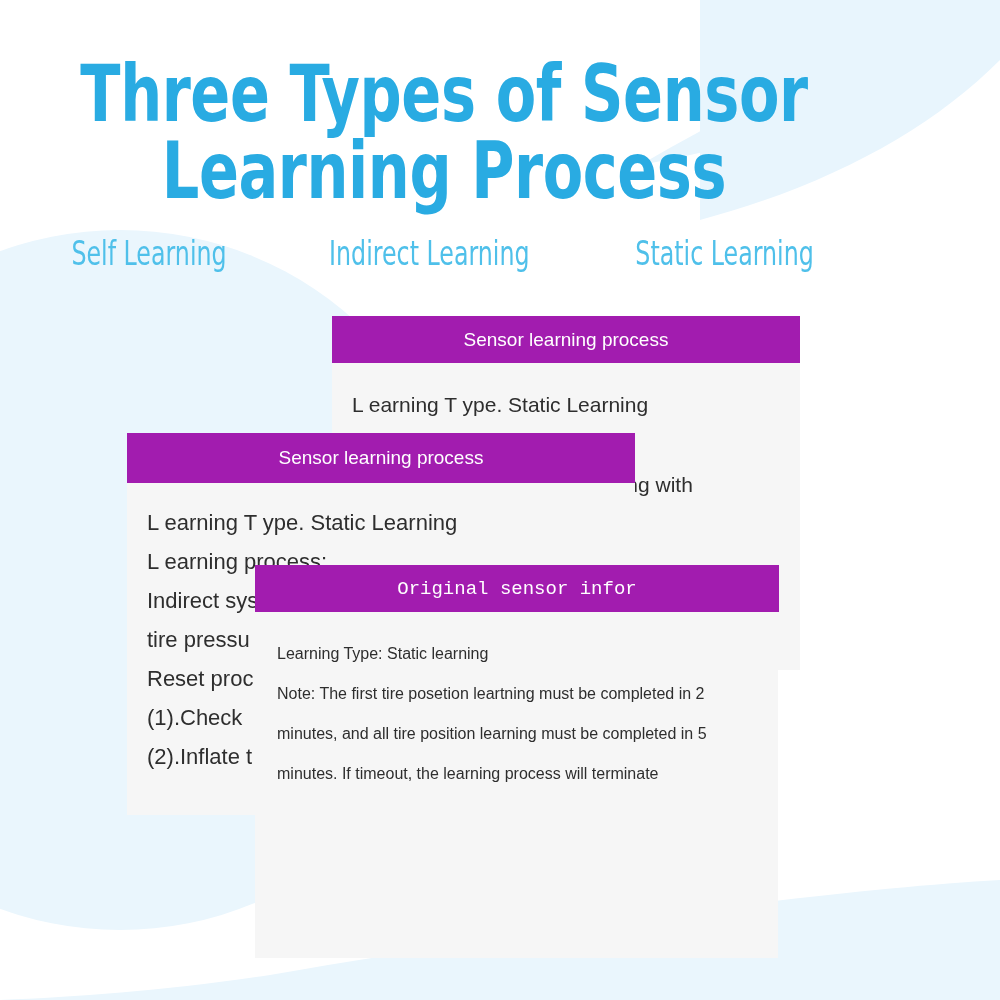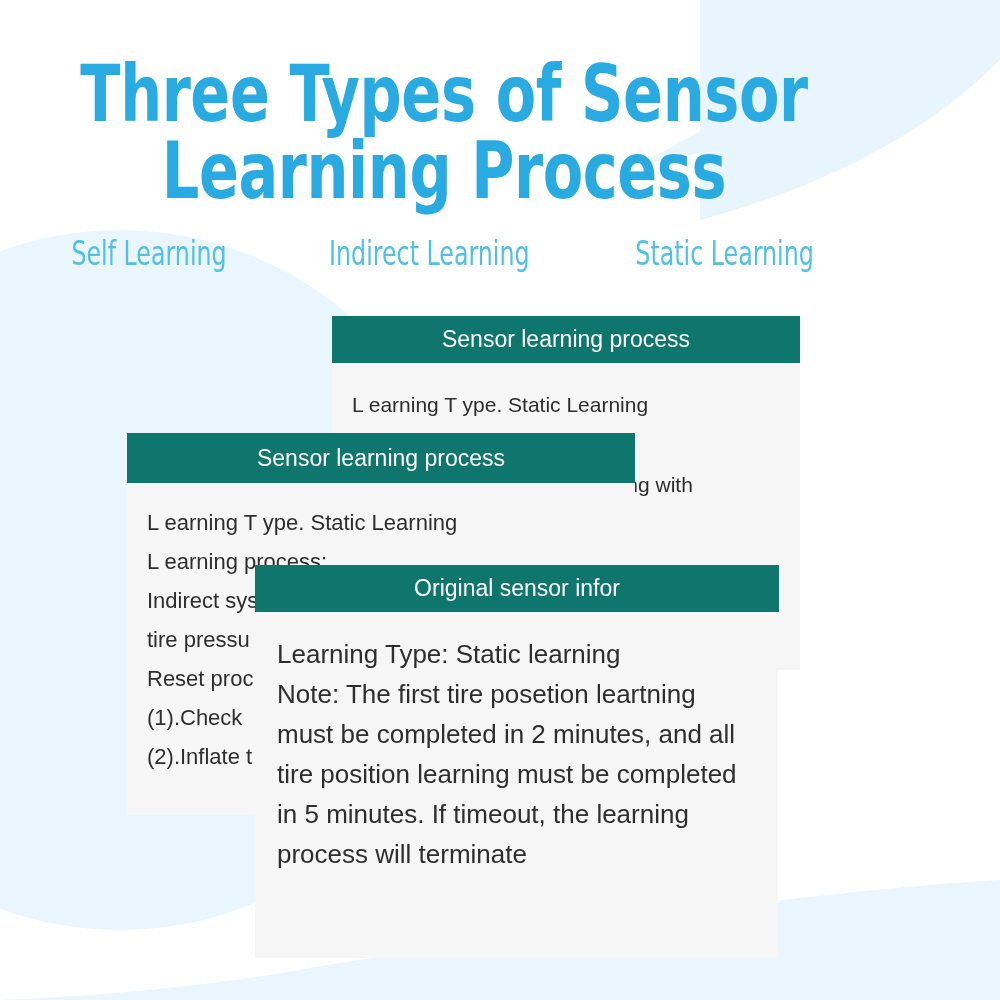--- a/index.html
+++ b/index.html
@@ -62,23 +62,23 @@
     transform: scaleX(0.80);
     white-space: nowrap;
   }
 
   
   .card {
     position: absolute;
     box-sizing: border-box;
   }
   .card-header {
-    background: #0f766e;
+    background: #a21caf;
     color: #ffffff;
-    font-size: 23px;
+    font-size: 19px;
     font-weight: normal;
     text-align: center;
     display: flex;
     align-items: center;
     justify-content: center;
     box-sizing: border-box;
   }
   .card-body {
     background: #f6f6f6;
     color: #2e2e2e;
@@ -109,26 +109,26 @@
   #card-2 .card-body {
     width: 508px;
     height: 332px;
     padding: 20px 20px 0 20px;
     font-size: 22px;
     line-height: 39px;
   }
 
   
   #card-3 { left: 255px; top: 565px; z-index: 5; }
-  #card-3 .card-header { width: 524px; height: 47px; }
+  #card-3 .card-header { width: 524px; height: 47px; font-family: Liberation Mono, monospace; }
   #card-3 .card-body {
     width: 523px;
     height: 346px;
     padding: 22px 22px 0 22px;
-    font-size: 26px;
+    font-size: 16px;
     line-height: 40px;
   }
 </style>
 </head>
 <body>
 
 <svg id="bg-decor" viewBox="0 0 1000 1000" width="1000" height="1000" xmlns="http://www.w3.org/2000/svg">
   <path d="M1000,0 L1000,30 C900,95 780,140 640,165 C760,95 880,40 1000,0 Z" fill="#E8F5FD"></path>
   <path d="M700,0 L1000,0 L1000,60 C930,130 830,185 700,220 Z" fill="#E8F5FD"></path>
   <circle cx="120" cy="580" r="350" fill="#EAF6FD"></circle>

